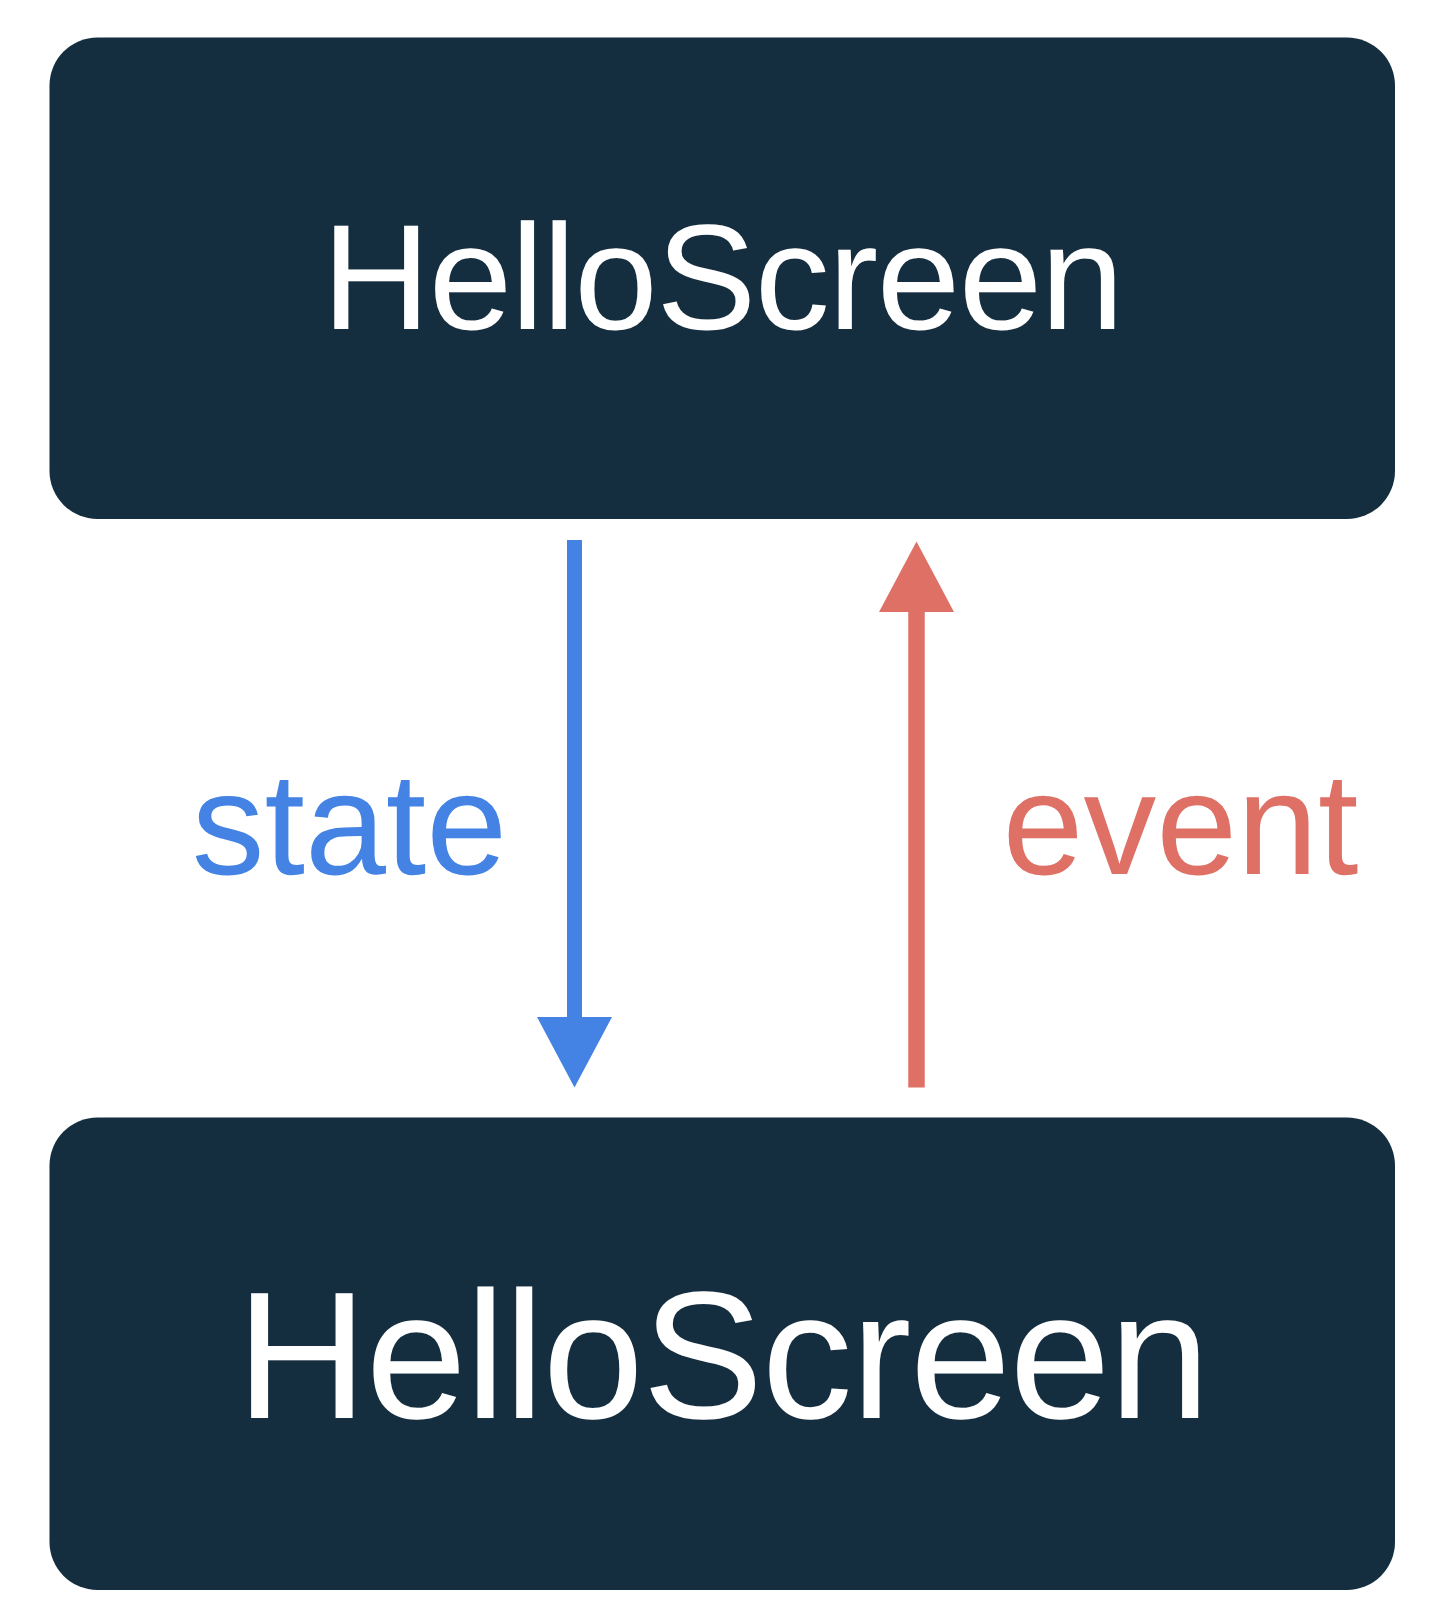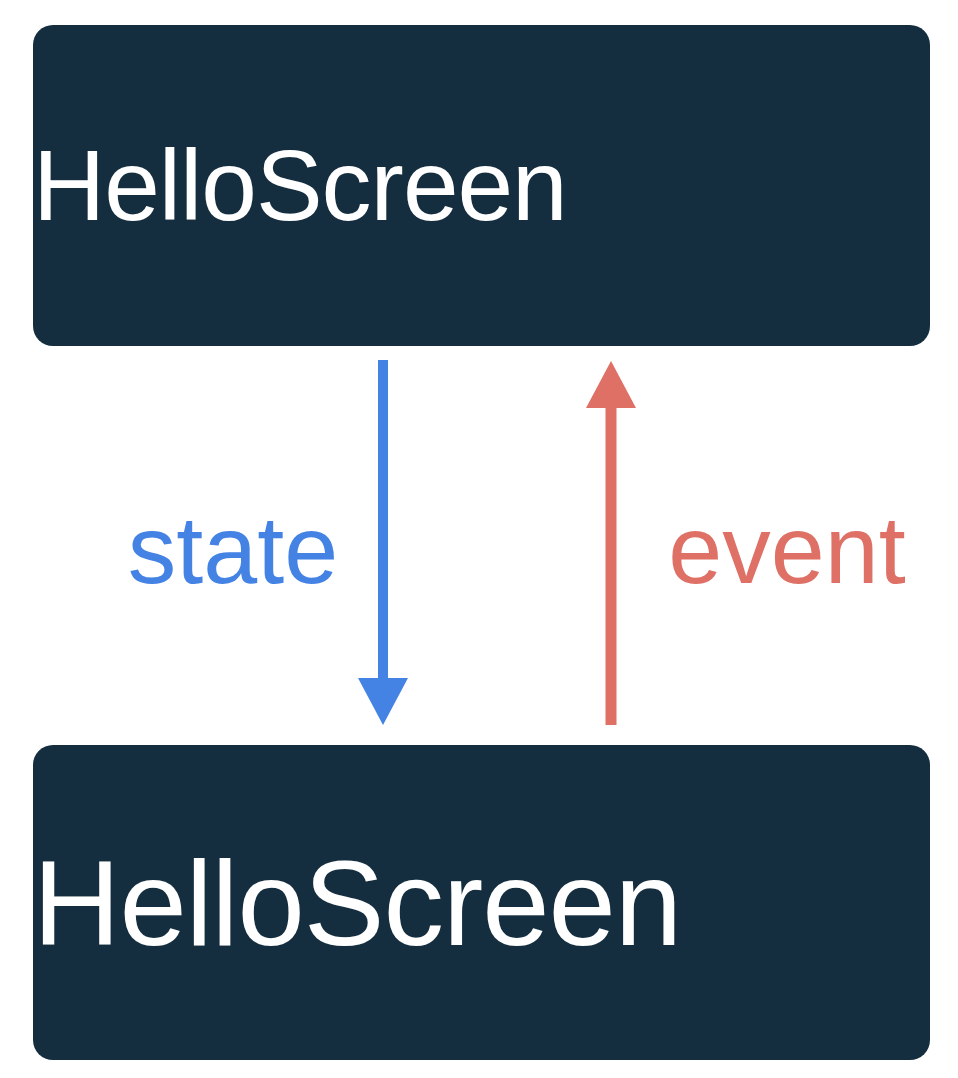--- a/index.html
+++ b/index.html
@@ -13,24 +13,24 @@
     height: 1078px;
     background: var(--color-background, #ffffff);
     font-family: "Liberation Sans", sans-serif;
     overflow: hidden;
   }
   .box {
     position: absolute;
     left: 33px;
     width: 897px;
     background: var(--color-box-background, #152E3F);
-    border-radius: 20px;
+    border-radius: 32px;
     display: flex;
     align-items: center;
-    justify-content: flex-start;
+    justify-content: center;
     color: var(--color-box-text, #ffffff);
   }
   .box-top {
     top: 25px;
     height: 321px;
     font-size: 100px;
   }
   .box-bottom {
     top: 745px;
     height: 315px;

